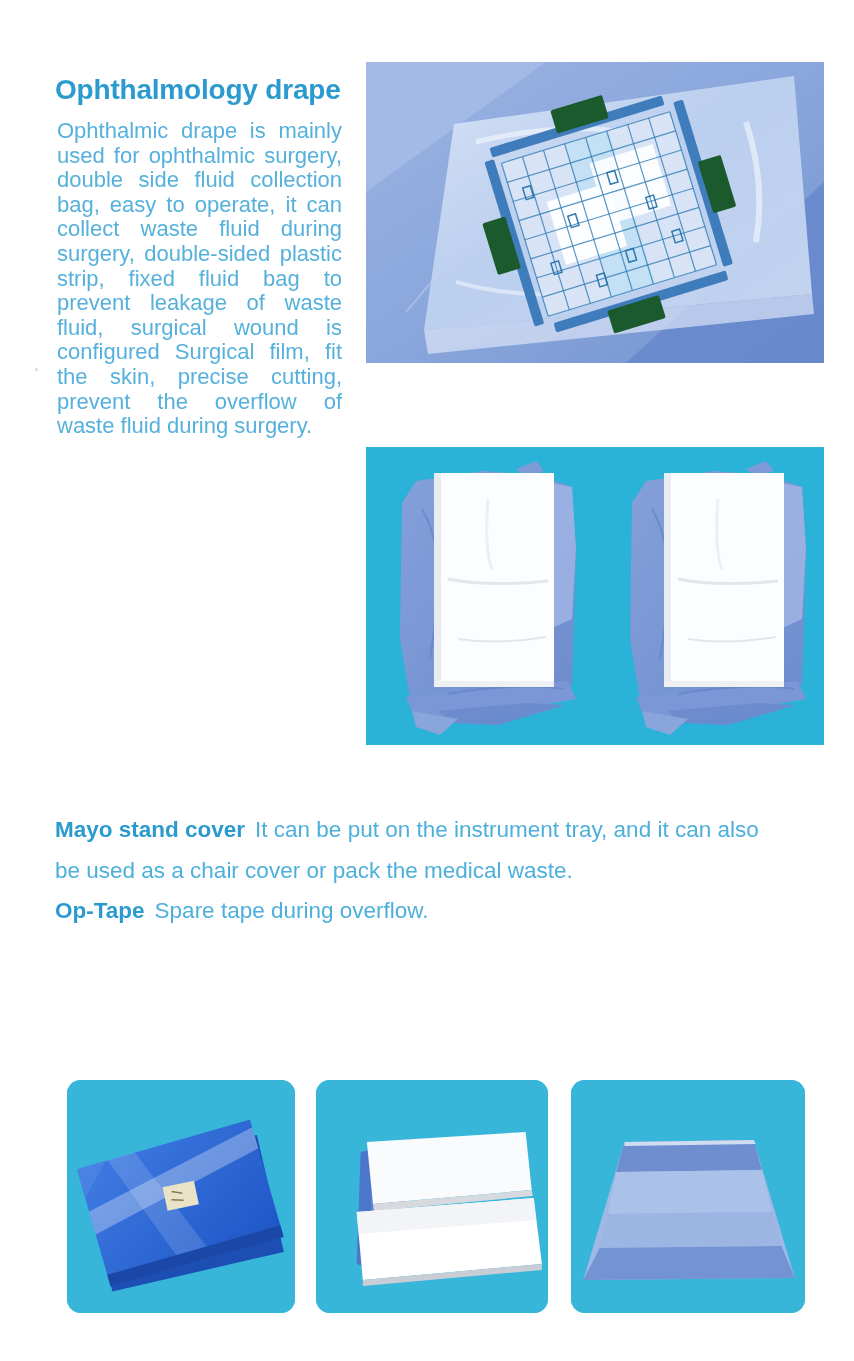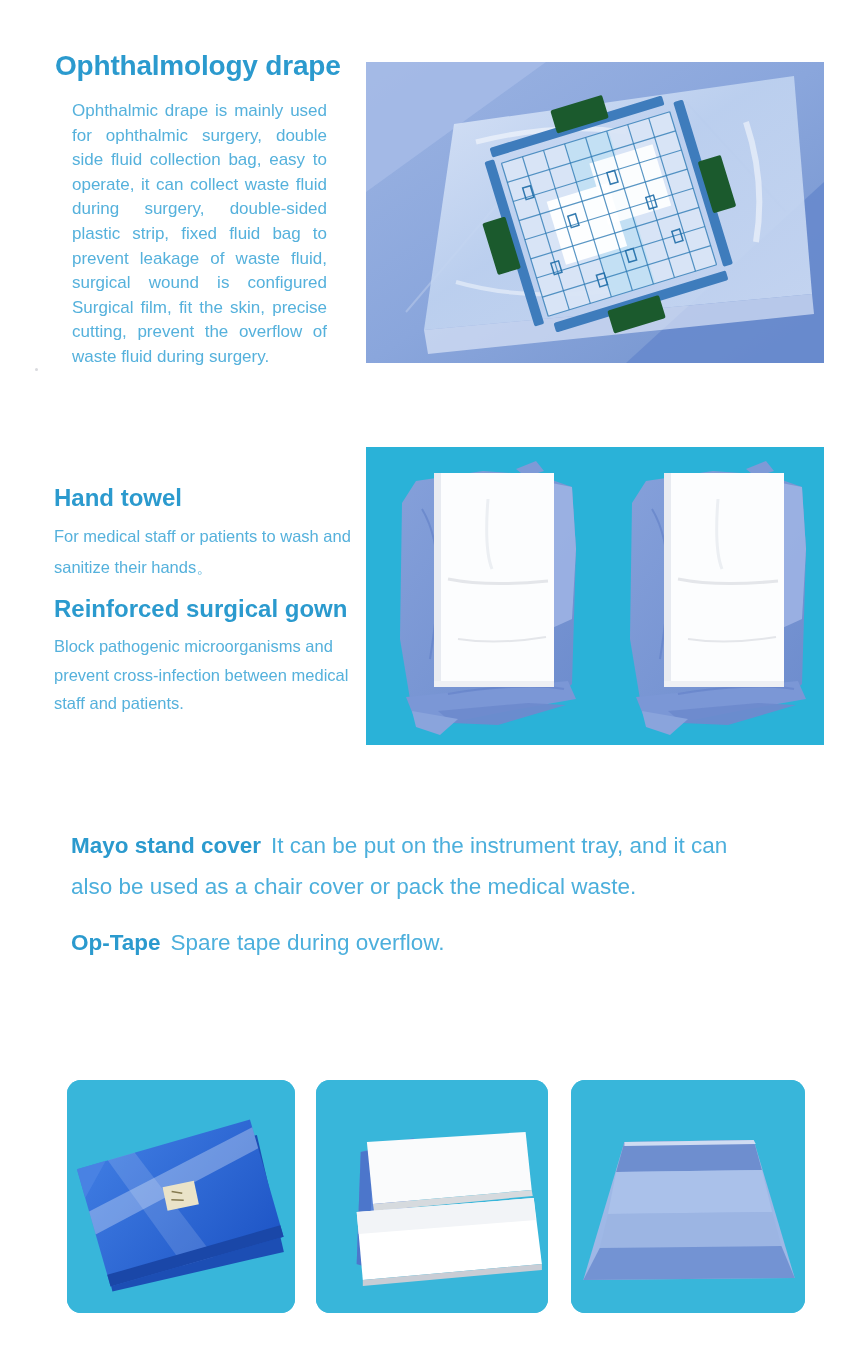--- a/index.html
+++ b/index.html
@@ -1,37 +1,37 @@
 <!DOCTYPE html>
 <html><head>
 <meta charset="utf-8">
 <style>
   html,body { margin:0; padding:0; background:#ffffff; }
   .page {
     position:relative; width:854px; height:1361px; background:#ffffff;
     font-family:"Liberation Sans", sans-serif; overflow:hidden;
   }
   
-  .sec1-text { position:absolute; left:55px; top:50px; width:289px; }
+  .sec1-text { position:absolute; left:55px; top:74px; width:289px; }
   .h1 {
     margin:0 0 13px 0; font-size:28px; font-weight:bold; color:#2b9ace;
     letter-spacing:-0.2px;
   }
   .p1 {
-    margin:17px; font-size:17px; line-height:24.6px; color:#55b1dc;
+    margin:2px; font-size:22px; line-height:24.6px; color:#55b1dc;
     text-align:justify;
   }
   .sec2-text { position:absolute; left:54px; top:484px; width:322px; }
   .h2 { margin:0 0 9px 0; font-size:24px; font-weight:bold; color:#2b9ace; }
   .p2 { margin:0 0 12px 0; font-size:16.5px; line-height:31px; color:#55b1dc; }
   .h3 { margin:0 0 9px 0; font-size:24px; font-weight:bold; color:#2b9ace; }
   .p3 { margin:0; font-size:16.5px; line-height:28.5px; color:#55b1dc; }
 
   .product-lines { position:absolute; left:55px; top:810px; width:712px; }
-  .pl { margin:16px; font-size:22.5px; line-height:40.5px; color:#4cafdc; }
+  .pl { margin:0; font-size:22.5px; line-height:40.5px; color:#4cafdc; }
   .pl b { color:#2b9ace; margin-right:10px; font-weight:bold; }
 
   
   .photo1 { position:absolute; left:366px; top:62px;  width:458px; height:301px; }
   .photo2 { position:absolute; left:366px; top:447px; width:458px; height:298px; }
   .photo1 svg, .photo2 svg, .card svg { display:block; width:100%; height:100%; }
 
   .card {
     position:absolute; top:1080px; height:233px; border-radius:14px;
     overflow:hidden; background:#38b6da;
@@ -107,26 +107,20 @@
           <rect x="-124" y="-28" width="24" height="54" rx="2"></rect>
           <rect x="100" y="-24" width="24" height="54" rx="2"></rect>
           <rect x="-30" y="92" width="54" height="24" rx="2"></rect>
         </g>
       </g>
     </svg>
   </div>
 
   <div class="stray-dot"></div>
 
-  <div class="sec2-text">
-    <h2 class="h2">Hand towel</h2>
-    <p class="p2">For medical staff or patients to wash and sanitize their hands。</p>
-    <h2 class="h3">Reinforced surgical gown</h2>
-    <p class="p3">Block pathogenic microorganisms and prevent cross-infection between medical staff and patients.</p>
-  </div>
 
   <div class="photo2">
     <svg viewBox="0 0 458 298" preserveAspectRatio="none" aria-hidden="true">
       <defs>
         <linearGradient id="g-gown" x1="0" y1="0" x2="1" y2="1">
           <stop offset="0" stop-color="#85a0da"></stop>
           <stop offset="1" stop-color="#6d8ccd"></stop>
         </linearGradient>
         <g id="gown">
           <polygon points="14,44 28,22 95,12 150,16 184,28 188,90 184,225 168,240 120,248 60,258 24,252 12,180" fill="url(#g-gown)"></polygon>

